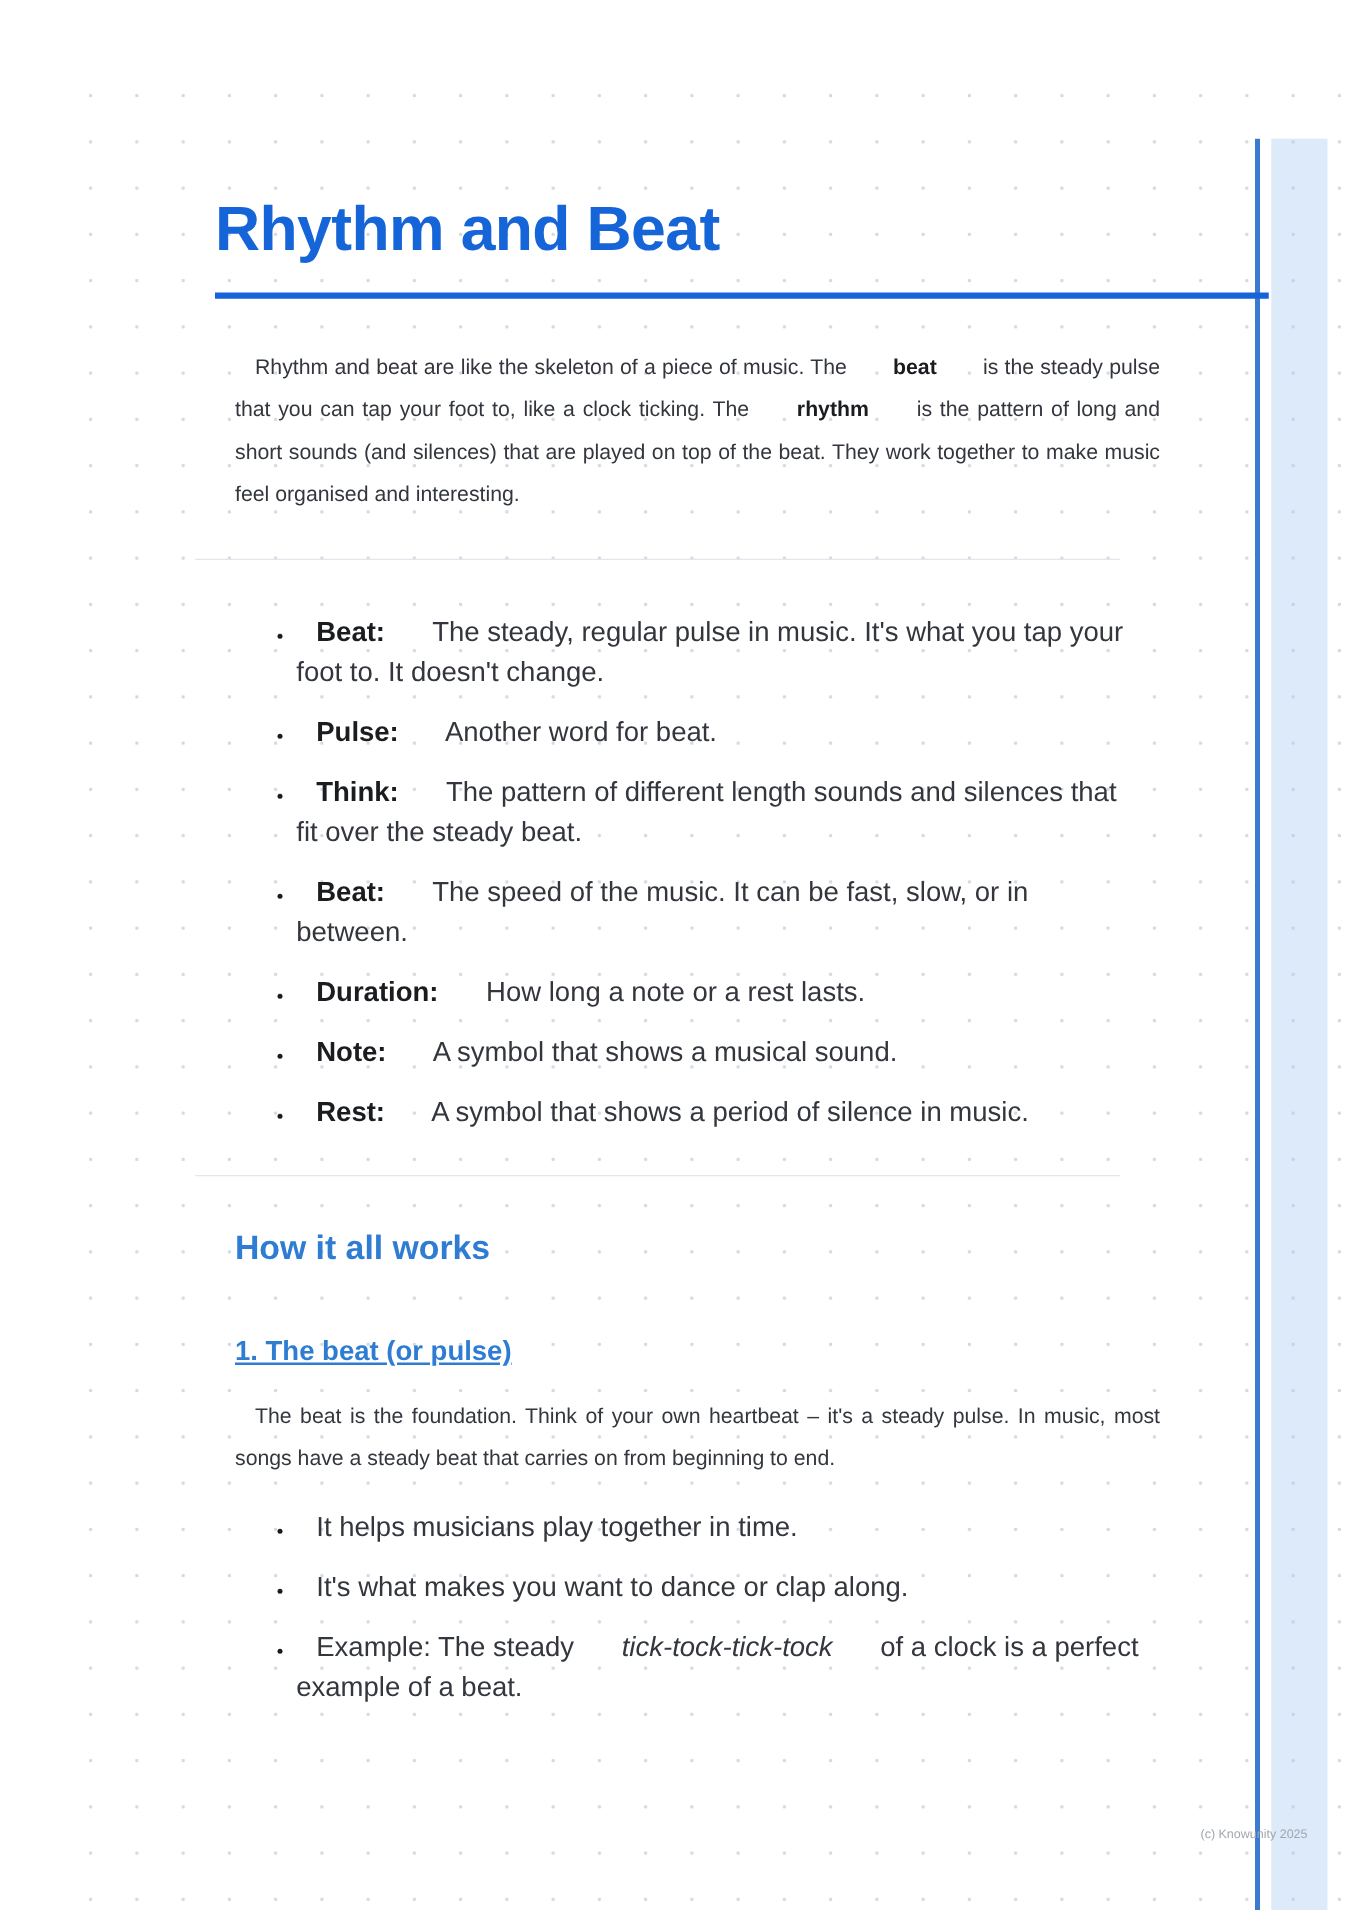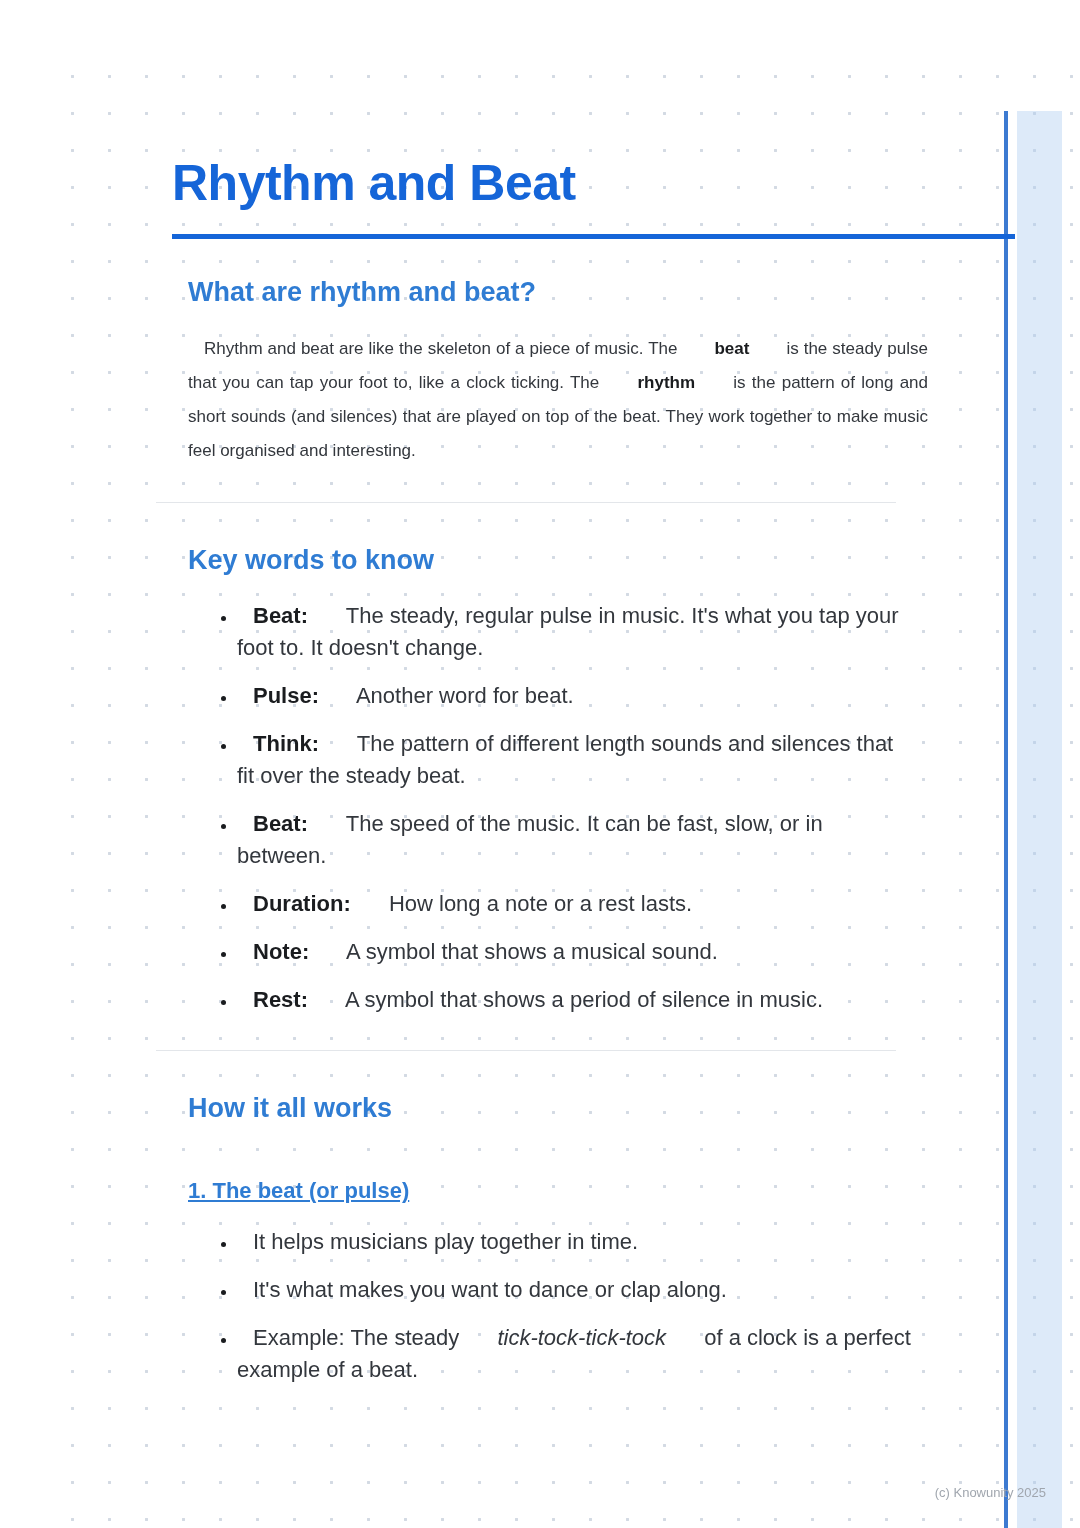--- a/index.html
+++ b/index.html
@@ -111,65 +111,64 @@
 
   .term { font-weight: 700; color: #1a1c1f; }
 
   .spacer-lg { height: 14px; }
 
   .sub2-heading { margin-top: 38px; }
 
   .footer {
     position: absolute;
     right: 66px;
-    bottom: 60px;
-    font-size: 13px;
+    bottom: 87px;
+    font-size: 10px;
     color: #a0a6ae;
   }
 </style>
 </head>
 <body>
 
 <div class="page">
 
   <div class="accent-line"></div>
   <div class="accent-band"></div>
 
   <div class="content">
 
     <h1 class="doc-title">Rhythm and Beat</h1>
     <div class="title-rule"></div>
 
     <section>
-      <h2 class="section-heading">What are rhythm and beat?</h2>
       <p class="body-text text-col"><span>Rhythm and beat are like the skeleton of a piece of music. The </span><span style="font-weight: 700; color: rgb(26, 28, 31);">beat</span><span> is the steady pulse that you can tap your foot to, like a clock ticking. The </span><span style="font-weight: 700; color: rgb(26, 28, 31);">rhythm</span><span> is the pattern of long and short sounds (and silences) that are played on top of the beat. They work together to make music feel organised and interesting.</span></p>
     </section>
 
     <hr class="divider">
 
     <section>
-      <h2 class="section-heading">Key words to know</h2>
       <ul class="bullet-list text-col">
         <li><span class="term">Beat:</span><span> The steady, regular pulse in music. It's what you tap your foot to. It doesn't change.</span></li>
         <li><span class="term">Pulse:</span><span> Another word for beat.</span></li>
         <li><span class="term">Think:</span><span> The pattern of different length sounds and silences that fit over the steady beat.</span></li>
         <li><span class="term">Beat:</span><span> The speed of the music. It can be fast, slow, or in between.</span></li>
         <li><span class="term">Duration:</span><span> How long a note or a rest lasts.</span></li>
         <li><span class="term">Note:</span><span> A symbol that shows a musical sound.</span></li>
         <li><span class="term">Rest:</span><span> A symbol that shows a period of silence in music.</span></li>
       </ul>
     </section>
 
     <hr class="divider">
 
     <section>
       <h2 class="section-heading">How it all works</h2>
       <div class="spacer-lg"></div>
 
       <h3 class="sub-heading">1. The beat (or pulse)</h3>
+      <p class="body-text text-col"><span>The beat is the foundation. Think of your own heartbeat – it's a steady pulse. In music, most songs have a steady beat that carries on from beginning to end.</span></p>
 
       <ul class="bullet-list text-col">
         <li><span>It helps musicians play together in time.</span></li>
         <li><span>It's what makes you want to dance or clap along.</span></li>
         <li><span>Example: The steady </span><span style="font-style: italic;">tick-tock-tick-tock</span><span> of a clock is a perfect example of a beat.</span></li>
       </ul>
 
     </section>
 
   </div>

